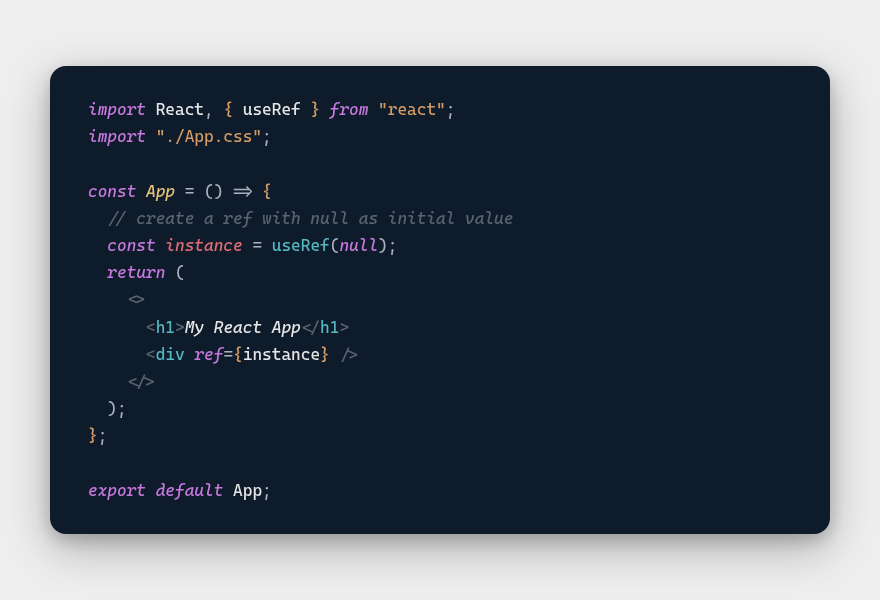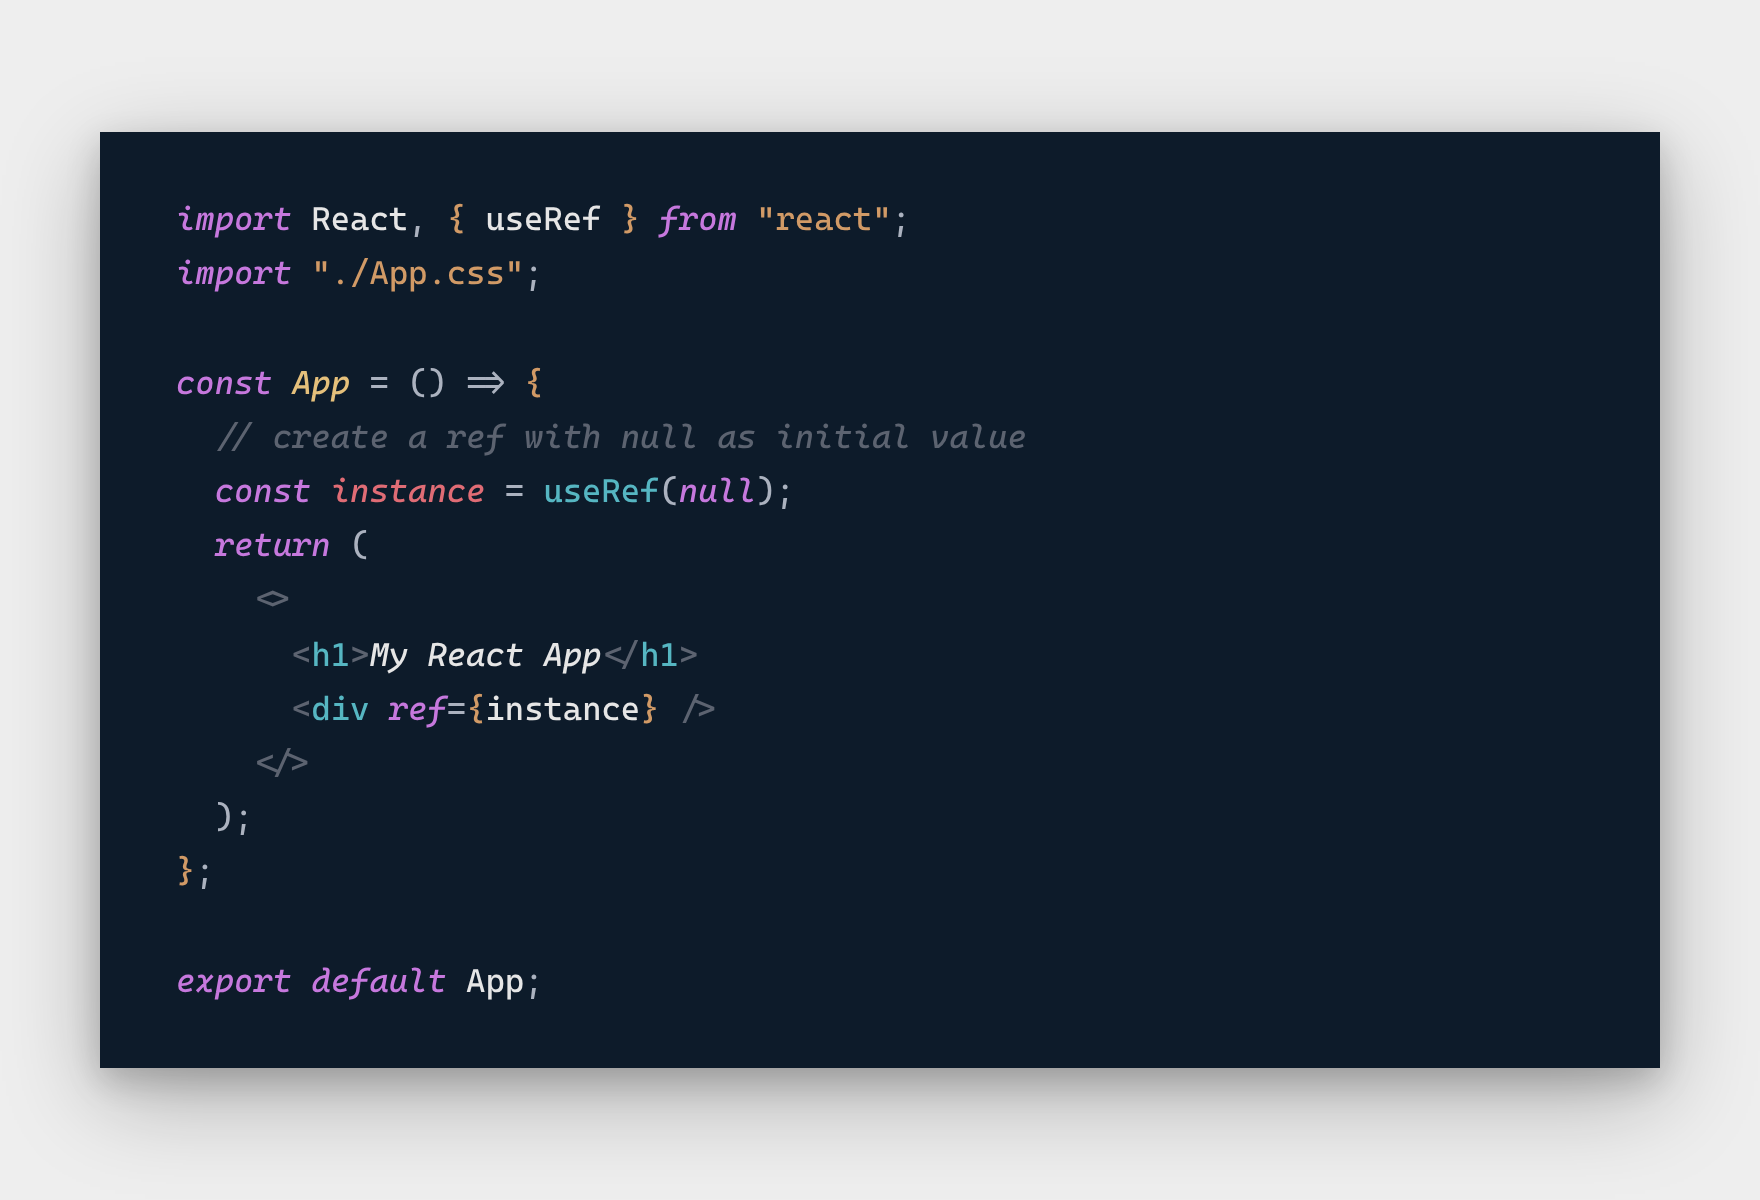--- a/index.html
+++ b/index.html
@@ -11,21 +11,21 @@
       width: 880px;
       height: 600px;
       background: #eeeeee;
       display: flex;
       align-items: center;
       justify-content: center;
       font-family: 'SF Mono', Monaco, 'Cascadia Code', 'Roboto Mono', Consolas, 'Courier New', monospace;
     }
     .code-block {
       background: #0d1b2a;
-      border-radius: 0;
+      border-radius: 16px;
       padding: 30px 38px;
       width: 780px;
       box-shadow: 0 14px 45px rgba(0,0,0,0.28), 0 6px 16px rgba(0,0,0,0.18);
     }
     pre {
       font-family: inherit;
       font-size: 16.5px;
       line-height: 1.65;
       white-space: pre;
     }

